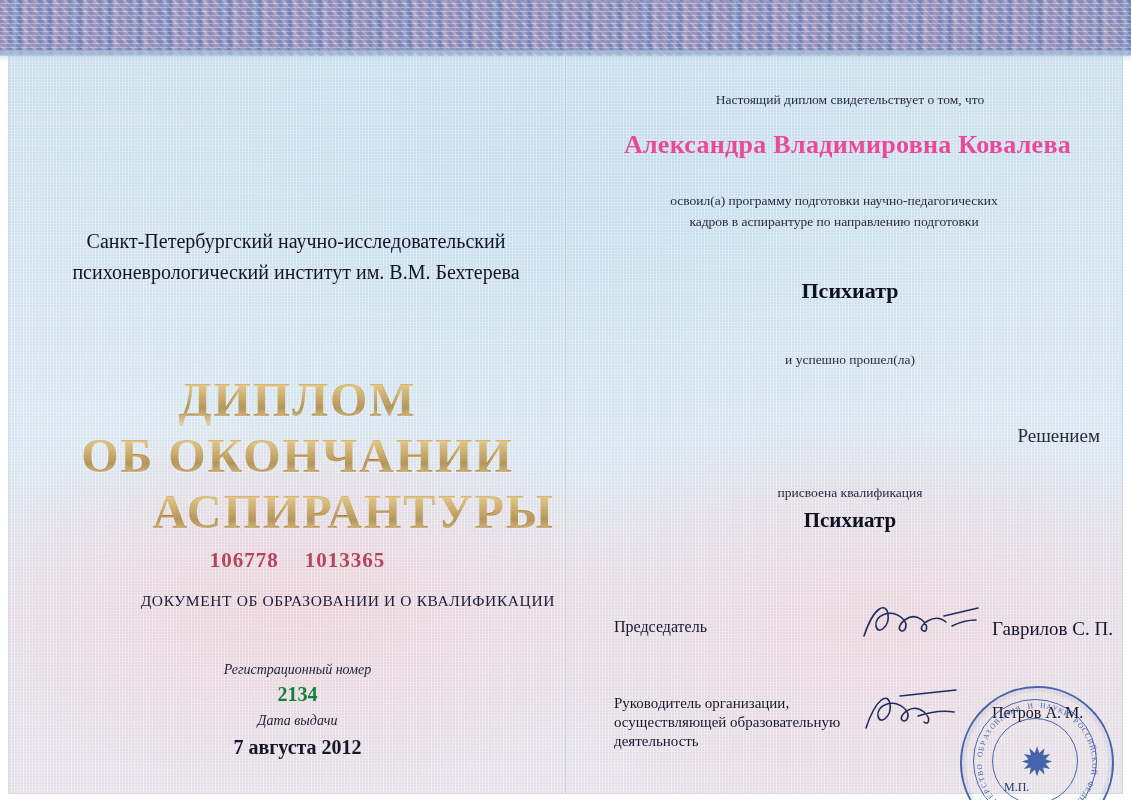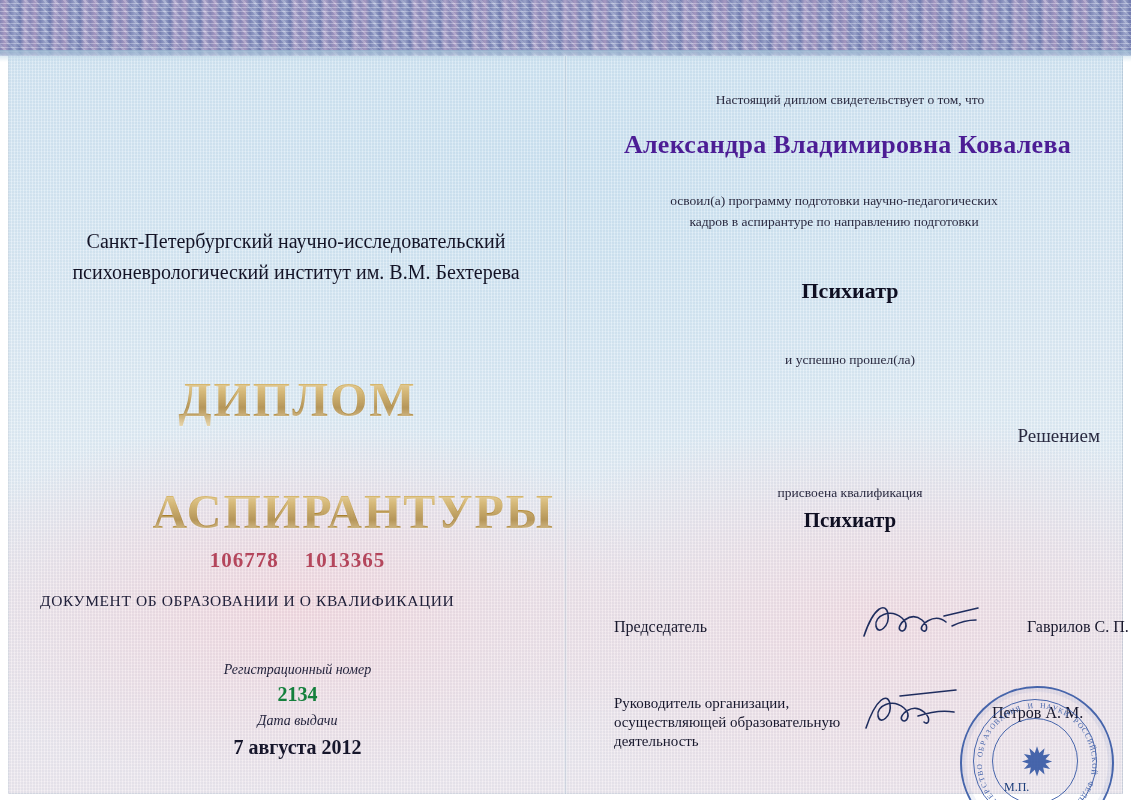--- a/index.html
+++ b/index.html
@@ -118,21 +118,21 @@
     text-align: center;
     font-size: 21px;
     font-weight: bold;
     color: #b4465c;
     letter-spacing: 1px;
   }
   #serial .gap { display: inline-block; width: 26px; }
 
   #docline {
     left: 40px; top: 592px; width: 515px;
-    text-align: left;
+    text-align: right;
     font-size: 15.5px;
     letter-spacing: 0.6px;
     color: #20203a;
   }
   #reglabel {
     left: 40px; top: 662px; width: 515px;
     text-align: center;
     font-size: 14px;
     font-style: italic;
     color: #23233c;
@@ -164,21 +164,21 @@
     left: 600px; top: 92px; width: 500px;
     text-align: center;
     font-size: 13.5px;
     color: #2a2a40;
   }
   #r-name {
     left: 575px; top: 130px; width: 545px;
     text-align: center;
     font-size: 26px;
     font-weight: bold;
-    color: #4c1d95;
+    color: #ec4899;
     letter-spacing: 0.3px;
   }
   #r-program {
     left: 584px; top: 190px; width: 500px;
     text-align: center;
     font-size: 13.5px;
     line-height: 21px;
     color: #2a2a40;
   }
   #r-spec {
@@ -213,23 +213,22 @@
     font-weight: bold;
     color: #0f0f22;
   }
   #r-chair-label {
     left: 614px; top: 618px;
     font-size: 16px;
     color: #17172c;
   }
   #r-chair-name {
     left: 992px; top: 618px;
-    font-size: 16px;
+    font-size: 19px;
     color: #17172c;
-    margin-left: 35px;
   }
   #r-head-label {
     left: 614px; top: 694px; width: 250px;
     font-size: 15px;
     line-height: 19px;
     color: #17172c;
   }
   #r-head-name {
     left: 992px; top: 704px;
     font-size: 16px;
@@ -307,20 +306,21 @@
   <div class="topband-edge"></div>
   <div class="fold"></div>
 
 
   <div class="t" id="inst">
     <div>Санкт-Петербургский научно-исследовательский</div>
     <div>психоневрологический институт им. В.М. Бехтерева</div>
   </div>
 
   <div class="diploma-title" id="dt1">ДИПЛОМ</div>
+  <div class="diploma-title" id="dt2">ОБ ОКОНЧАНИИ</div>
   <div class="diploma-title" id="dt3">АСПИРАНТУРЫ</div>
 
   <div class="t" id="serial">
     <span>106778</span><span class="gap"></span><span>1013365</span>
   </div>
 
   <div class="t" id="docline">ДОКУМЕНТ ОБ ОБРАЗОВАНИИ И О КВАЛИФИКАЦИИ</div>
 
   <div class="t" id="reglabel">Регистрационный номер</div>
   <div class="t" id="regnum">2134</div>

